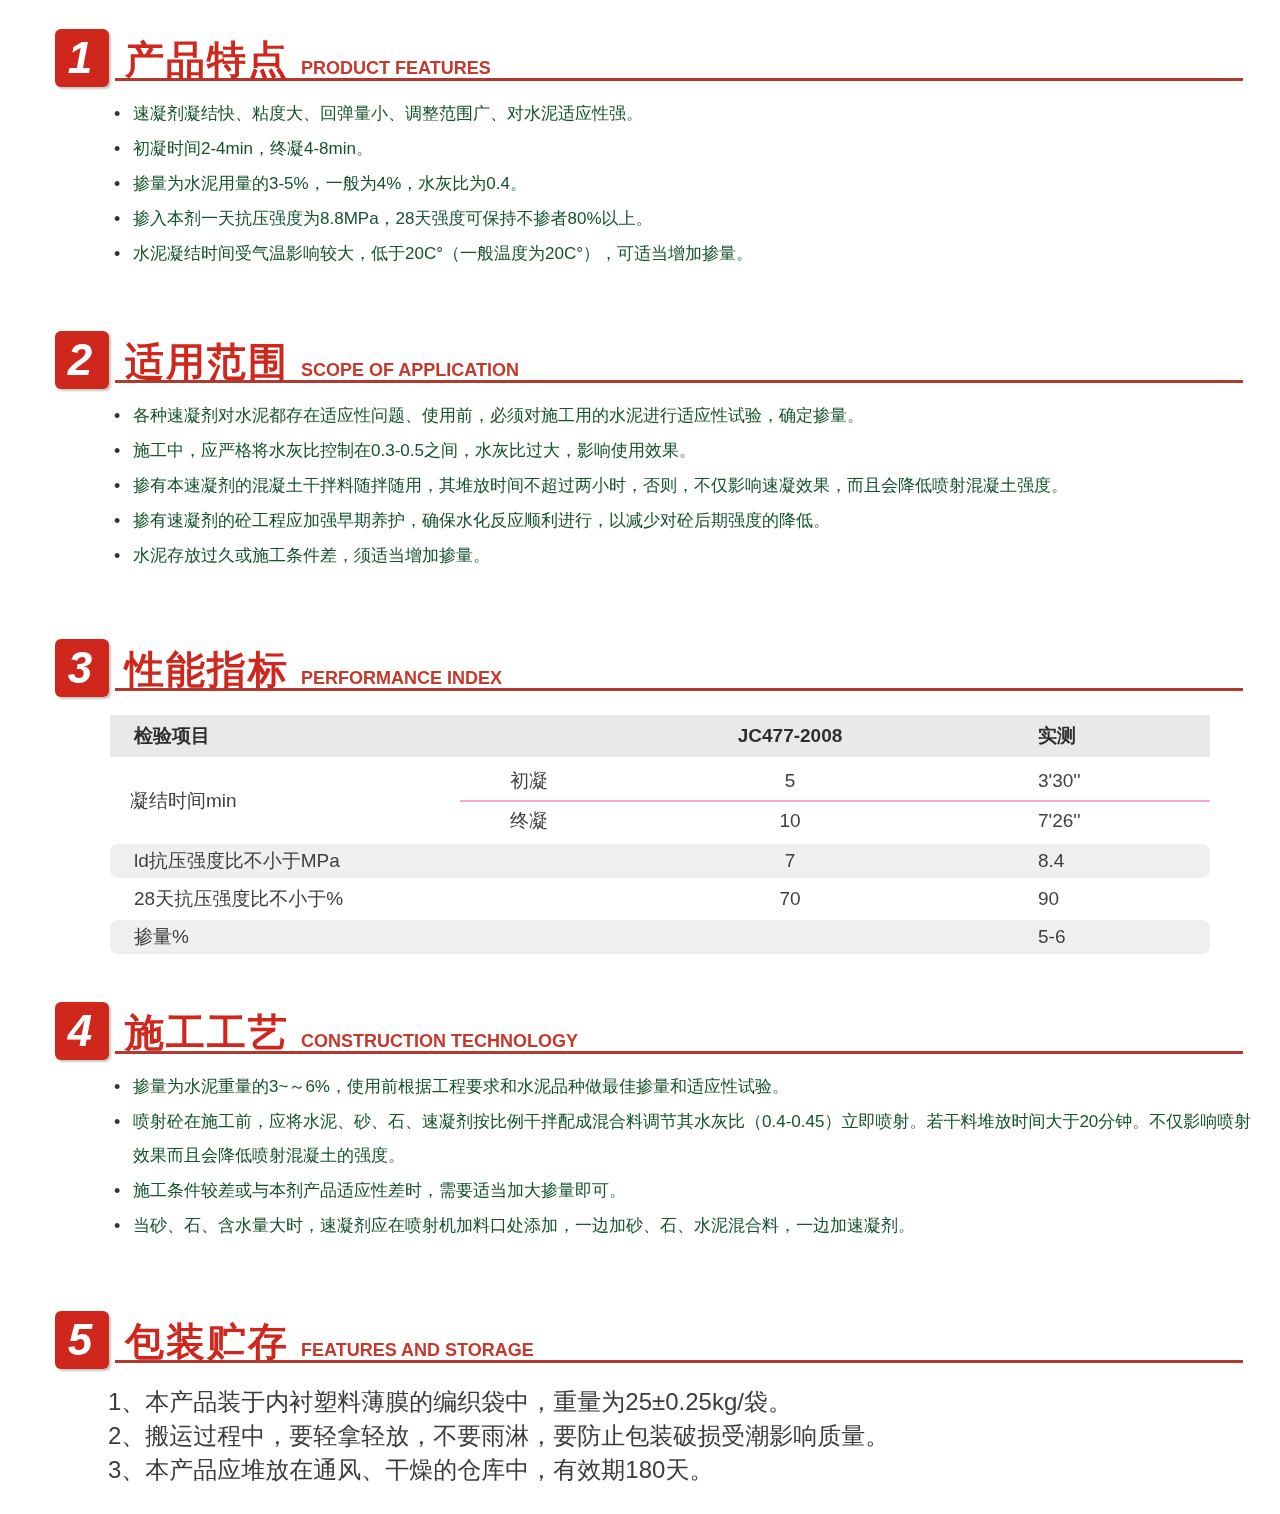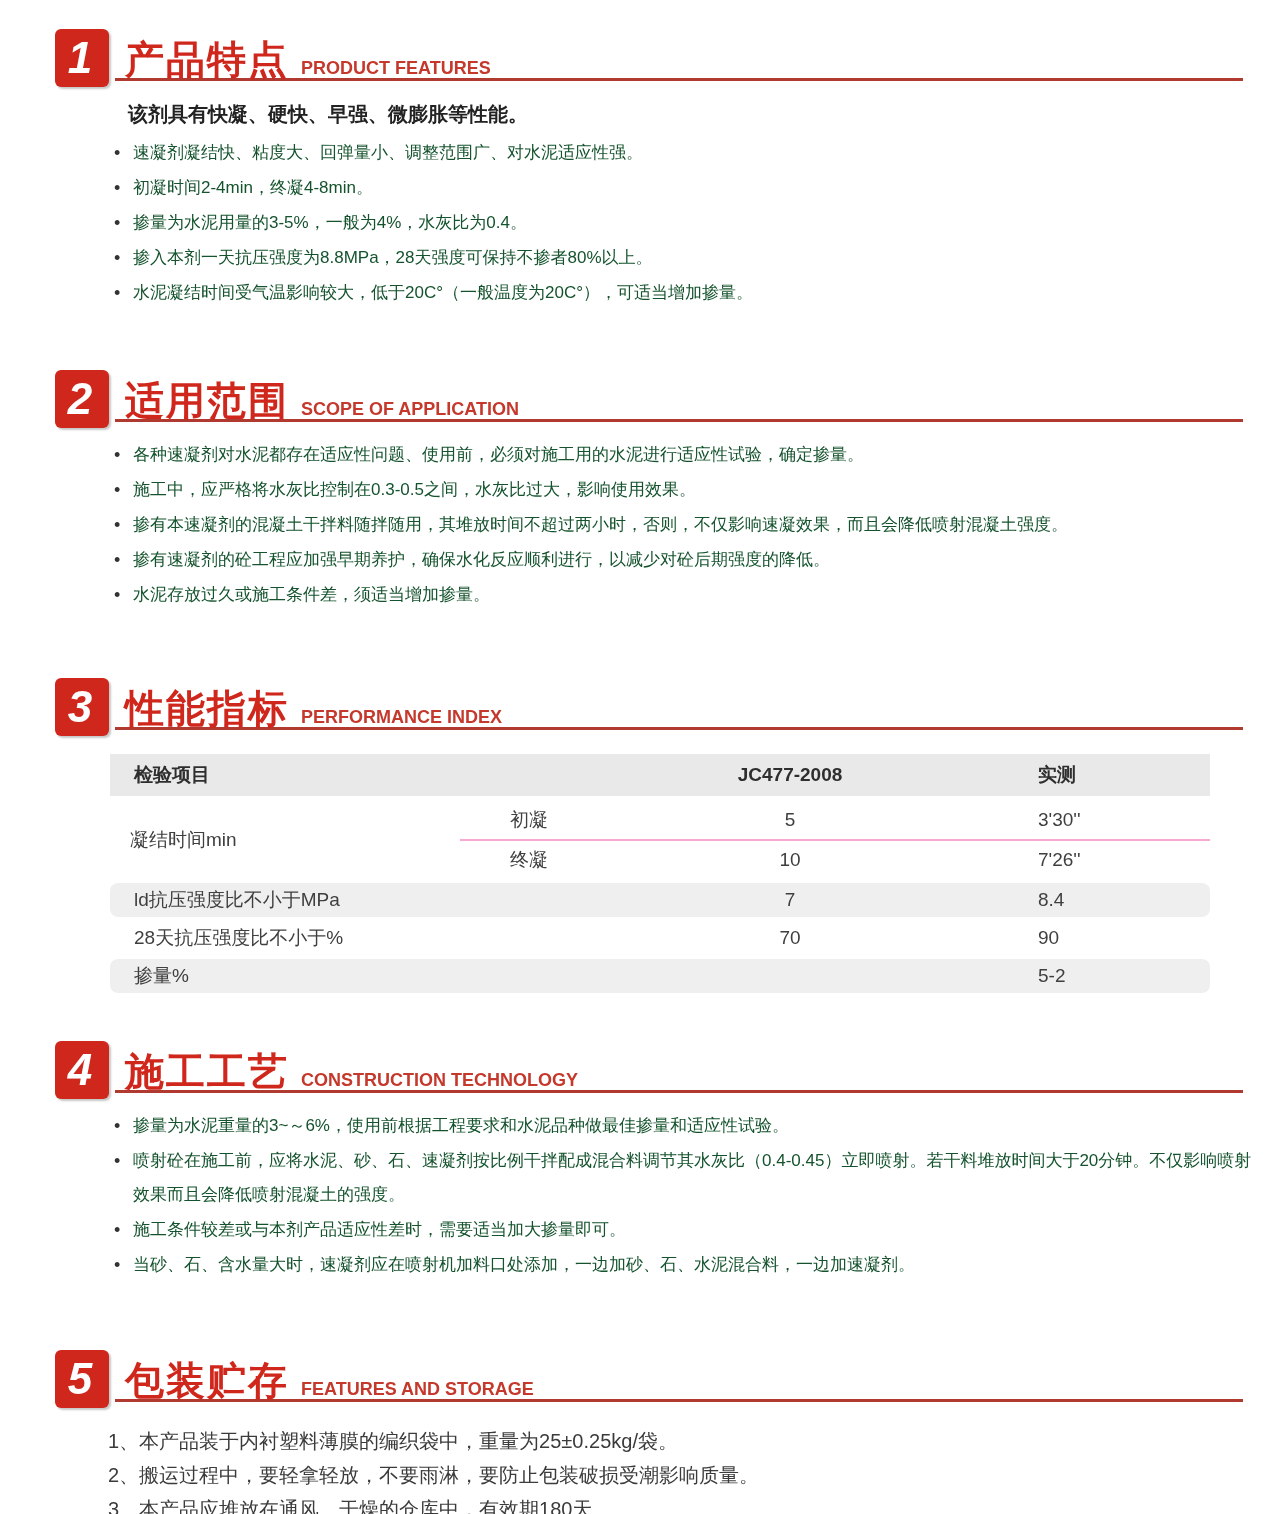--- a/index.html
+++ b/index.html
@@ -92,21 +92,21 @@
     color:#333;
     font-size:18px;
   }
   ol.numbered{
     list-style:none;
     margin:16px 0 0 0;
     padding:0 0 0 0;
     margin-left:-4px;
   }
   ol.numbered li{
-    font-size:20px;
+    font-size:24px;
     line-height:34px;
     color:#3b3b3b;
   }
 
   
   .perf-table{
     margin:18px 0 0 55px;
     width:1100px;
     font-size:19px;
     color:#3f3f3f;
@@ -162,21 +162,20 @@
   <div class="sec gap-s1">
     <div class="sec-header">
       <div class="sec-numbox">
         <span class="sec-num">1</span>
       </div>
       <span class="sec-title-zh">产品特点</span>
       <span class="sec-title-en">PRODUCT FEATURES</span>
       <div class="sec-underline"></div>
     </div>
     <div class="sec-body">
-      <div class="intro">该剂具有快凝、硬快、早强、微膨胀等性能。</div>
       <ul class="bullets">
         <li>速凝剂凝结快、粘度大、回弹量小、调整范围广、对水泥适应性强。</li>
         <li>初凝时间2-4min，终凝4-8min。</li>
         <li>掺量为水泥用量的3-5%，一般为4%，水灰比为0.4。</li>
         <li>掺入本剂一天抗压强度为8.8MPa，28天强度可保持不掺者80%以上。</li>
         <li>水泥凝结时间受气温影响较大，低于20C°（一般温度为20C°），可适当增加掺量。</li>
       </ul>
     </div>
   </div>
 
@@ -244,21 +243,21 @@
       <div class="trow simple bg-white">
         <div class="c1">28天抗压强度比不小于%</div>
         <div class="c2"></div>
         <div class="c3">70</div>
         <div class="c4">90</div>
       </div>
       <div class="trow simple bg-gray">
         <div class="c1">掺量%</div>
         <div class="c2"></div>
         <div class="c3"></div>
-        <div class="c4">5-2</div>
+        <div class="c4">5-6</div>
       </div>
     </div>
   </div>
 
   <div class="sec gap-s4">
     <div class="sec-header">
       <div class="sec-numbox">
         <span class="sec-num">4</span>
       </div>
       <span class="sec-title-zh">施工工艺</span>

